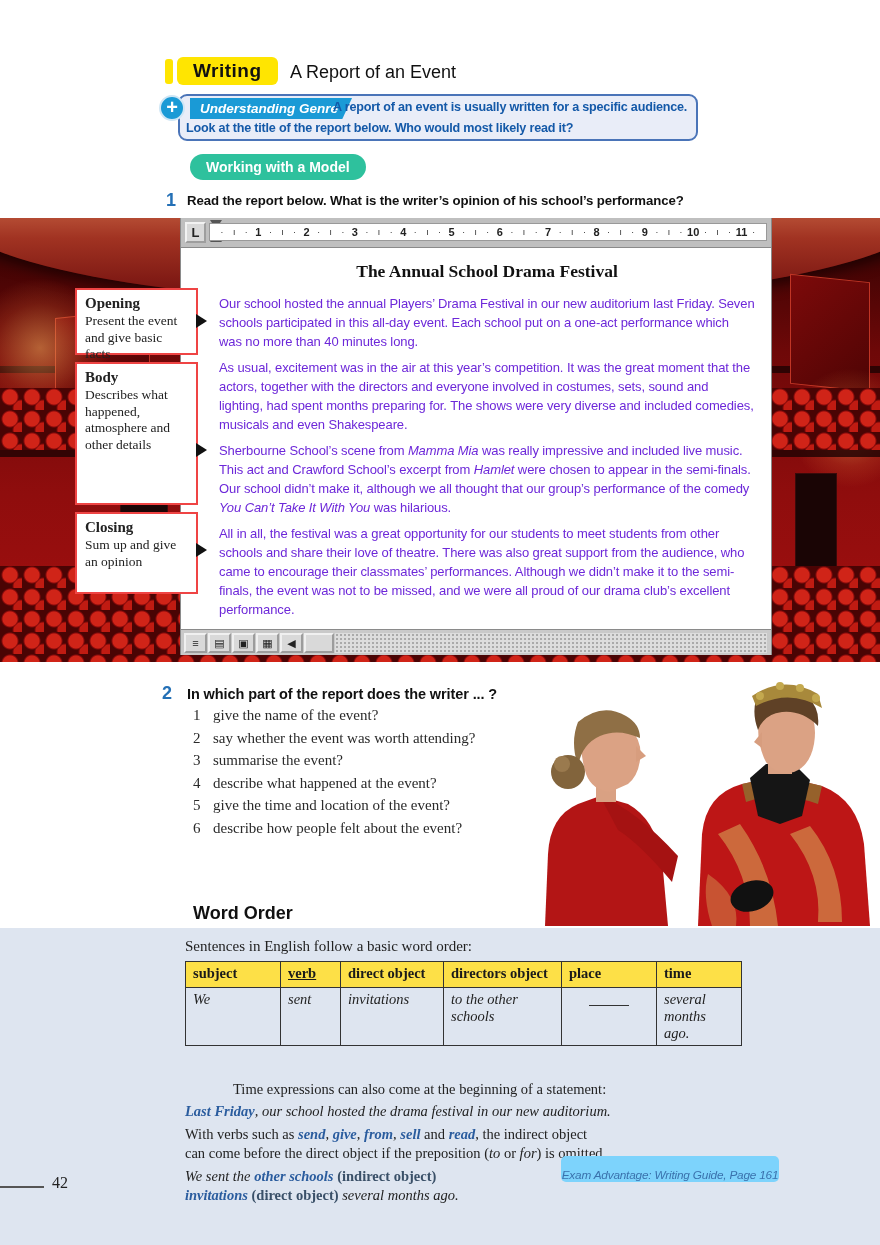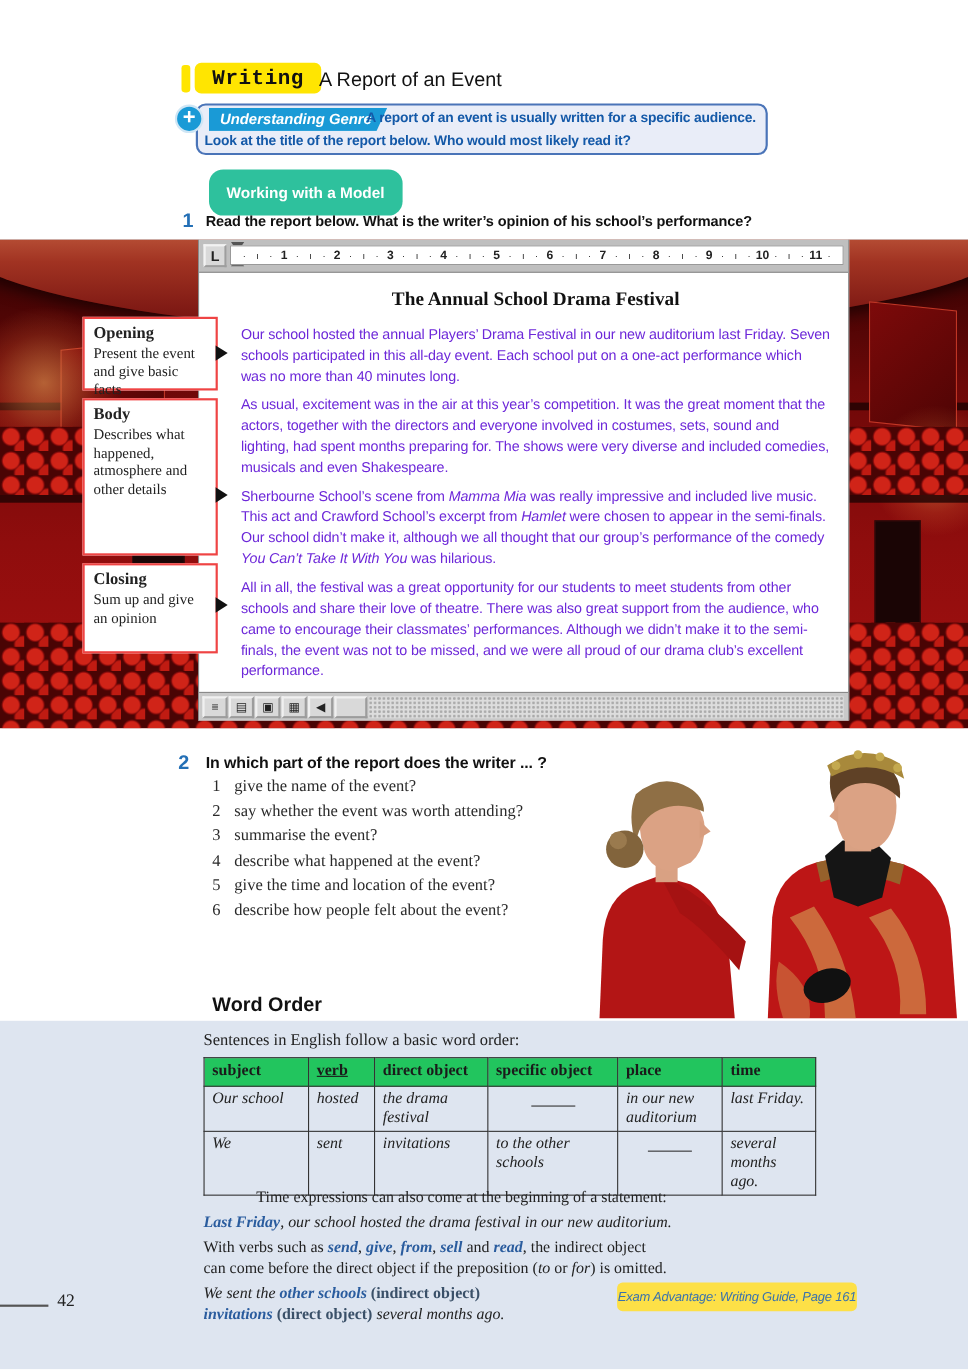--- a/index.html
+++ b/index.html
@@ -5,41 +5,41 @@
   * { margin:0; padding:0; box-sizing:border-box; }
   html,body { background:#ffffff; }
   .page {
     position:relative; width:880px; height:1245px; overflow:hidden;
     background:#ffffff; font-family:"Liberation Sans", sans-serif; color:#1a1a1a;
   }
   
   .hdr-bar   { position:absolute; left:165px; top:59px; width:8px; height:25px;
                background:#ffe501; border-radius:3px; }
   .hdr-pill  { position:absolute; left:177px; top:57px; height:28px; padding:0 16px;
-               background:#ffe501; border-radius:6px; display:flex; align-items:center;font-family:Liberation Mono, monospace; }
+               background:#ffe501; border-radius:6px; display:flex; align-items:center; }
   .hdr-pill span { font-size:19px; font-weight:bold; color:#111; letter-spacing:.5px; }
   .hdr-title { position:absolute; left:290px; top:62px; font-size:18px; color:#111; }
 
   
   .genre-box { position:absolute; left:178px; top:94px; width:520px; height:47px;
                background:#e9edf8; border:2px solid #4a74b8; border-radius:9px; }
   .genre-plus { position:absolute; left:159px; top:95px; width:26px; height:26px;
                border-radius:50%; background:#1a9ad6; border:2px solid #cfe6f5;
                color:#fff; font-size:20px; font-weight:bold; line-height:21px; text-align:center; }
   .genre-label { position:absolute; left:190px; top:98px; height:21px; padding:0 14px 0 10px;
                background:#1a9ad6; color:#fff; font-style:italic; font-weight:bold;
                font-size:13.5px; line-height:21px;
                clip-path:polygon(0 0,100% 0,94% 100%,0 100%); }
   .genre-l1  { position:absolute; left:333px; top:100px; width:360px;
                color:#1459a8; font-weight:bold; font-size:12.6px; letter-spacing:-.2px; }
   .genre-l2  { position:absolute; left:186px; top:121px; width:500px;
                color:#1459a8; font-weight:bold; font-size:12.6px; letter-spacing:-.2px; }
 
   
-  .model-pill { position:absolute; left:190px; top:154px; height:42px; padding:0 16px;
+  .model-pill { position:absolute; left:190px; top:154px; height:26px; padding:0 16px;
                background:#2ec19d; border-radius:13px; display:flex; align-items:center; }
   .model-pill span { color:#fff; font-weight:bold; font-size:14px; }
   .qnum  { position:absolute; color:#2470b6; font-weight:bold; font-size:18px; }
   .qtext { position:absolute; font-weight:bold; font-size:13.2px; color:#111; letter-spacing:-.1px; }
 
   
   .theater { position:absolute; left:0; top:218px; width:880px; height:444px; overflow:hidden;
              background:linear-gradient(180deg,#2d0202 0%,#6e0808 30%,#8f0d0d 62%,#a51010 100%); }
   .balcony { position:absolute; top:-34px; left:-6%; width:112%; height:120px;
              border-radius:0 0 50% 50%/0 0 95px 95px;
@@ -107,32 +107,32 @@
   .actors { position:absolute; left:450px; top:644px; width:430px; height:282px; }
 
   
   .wo-heading { position:absolute; left:193px; top:903px; font-size:18px; font-weight:600; color:#111; }
   .band { position:absolute; left:0; top:928px; width:880px; height:317px; background:#dee5f0; }
   .band-intro { position:absolute; left:185px; top:10px; font-family:"Liberation Serif", serif;
                 font-size:15px; color:#222; }
   .wo-table { position:absolute; left:185px; top:33px; border-collapse:collapse;
               font-family:"Liberation Serif", serif; }
   .wo-table th, .wo-table td { border:1.4px solid #333; vertical-align:top; padding:3px 7px; }
-  .wo-table th { font-size:14.5px; text-align:left; background:#22c55e; height:26px; }
+  .wo-table th { font-size:14.5px; text-align:left; background:#fde047; height:26px; }
   .wo-table td { font-size:14.5px; font-style:italic; height:40px; color:#222; }
   .dashcell { border-top:1.6px solid #333; width:40px; margin:14px auto 0; }
   .notes { position:absolute; left:185px; top:152px; width:470px; font-family:"Liberation Serif", serif;
            font-size:14.5px; color:#222; }
   .notes .nline { line-height:18.5px; }
   .mb2 { margin-bottom:3px;margin-left:48px; } .mb4 { margin-bottom:5px; }
   .seg-i  { font-style:italic; }
   .seg-bi { font-style:italic; font-weight:bold; color:#2a5c9e; }
   .seg-db { font-weight:bold; color:#3a5068; }
-  .exam-box { position:absolute; left:561px; top:238px; width:218px; height:26px;
-              background:#fde047; border-radius:5px; display:flex; align-items:center;
+  .exam-box { position:absolute; left:561px; top:228px; width:218px; height:26px;
+              background:#7dd3fc; border-radius:5px; display:flex; align-items:flex-end;
               justify-content:center; }
   .exam-box span { font-style:italic; font-size:11.8px; color:#3a72ad; white-space:nowrap;
                    letter-spacing:-.2px; }
   .footer-line { position:absolute; left:0; top:258px; width:44px; border-top:2px solid #555; }
   .footer-num  { position:absolute; left:52px; top:246px; font-family:"Liberation Serif", serif;
                  font-size:16px; color:#222; }
 </style>
 </head>
 <body>
 
@@ -324,36 +324,26 @@
 
   <div class="wo-heading">Word Order</div>
   <div class="band">
     <div class="band-intro">Sentences in English follow a basic word order:</div>
     <table class="wo-table">
       <thead>
           <tr id="wo-head">
             <th style="width: 95px;">subject</th>
             <th style="width: 60px; text-decoration: underline;">verb</th>
             <th style="width: 103px;">direct object</th>
-            <th style="width: 118px;">specific object</th>
+            <th style="width: 118px;">directors object</th>
             <th style="width: 95px;">place</th>
             <th style="width: 85px;">time</th>
           </tr>
         </thead>
       <tbody id="wo-body">
-          <tr>
-            <td>Our school</td>
-            <td>hosted</td>
-            <td>the drama festival</td>
-            <td>
-              <div class="dashcell"></div>
-            </td>
-            <td>in our new auditorium</td>
-            <td>last Friday.</td>
-          </tr>
           <tr>
             <td>We</td>
             <td>sent</td>
             <td>invitations</td>
             <td>to the other schools</td>
             <td>
               <div class="dashcell"></div>
             </td>
             <td>several months ago.</td>
           </tr>

